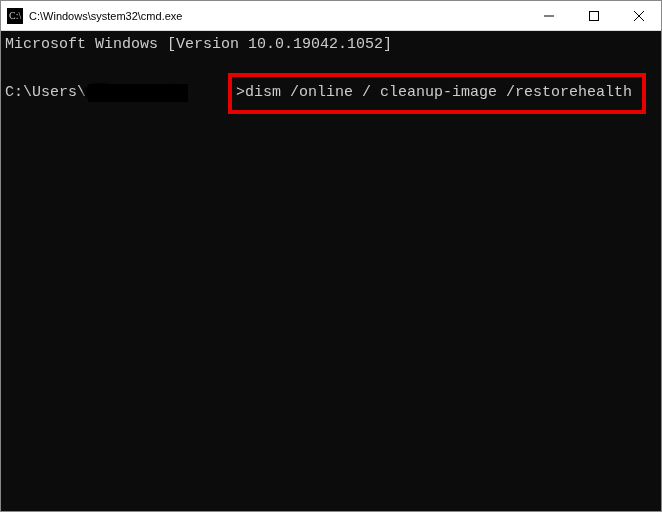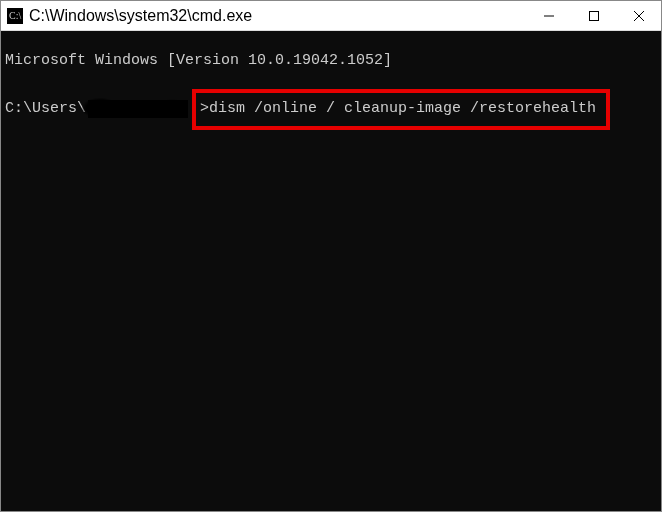--- a/index.html
+++ b/index.html
@@ -36,21 +36,21 @@
       display: flex;
       align-items: center;
       justify-content: center;
     }
     .title-icon svg {
       display: block;
     }
     .title-text {
       flex: 1;
       font-family: 'Segoe UI', Tahoma, sans-serif;
-      font-size: 16px;
+      font-size: 11px;
       color: #000;
     }
     .window-controls {
       display: flex;
       height: 100%;
     }
     .win-btn {
       width: 45px;
       height: 100%;
       display: flex;
@@ -62,21 +62,21 @@
     }
     .win-btn svg {
       display: block;
     }
     .terminal {
       flex: 1;
       background: #0c0c0c;
       color: #cccccc;
       font-size: 15px;
       line-height: 1.35;
-      padding: 20px 4px;
+      padding: 4px 4px;
       font-family: Consolas, 'Courier New', monospace;
       position: relative;
       overflow: hidden;
     }
     .term-line {
       white-space: pre;
     }
     .prompt-row {
       margin-top: 18px;
       display: flex;
@@ -112,20 +112,21 @@
       right: -4px;
       width: 40px;
       height: 28px;
       background: radial-gradient(ellipse 22px 12px at 20px 12px, #000 0%, #000 55%, transparent 75%);
     }
     .highlight-box {
       border: 4px solid #e60000;
       padding: 6px 10px 6px 4px;
       white-space: pre;
       display: inline-block;
+      margin-left: 36px;
     }
   </style>
 </head>
 <body>
 
 <div class="window">
   <div class="titlebar">
     <span class="title-icon">
       <svg width="16" height="16" viewBox="0 0 16 16">
         <rect x="0" y="0" width="16" height="16" fill="#000"></rect>

